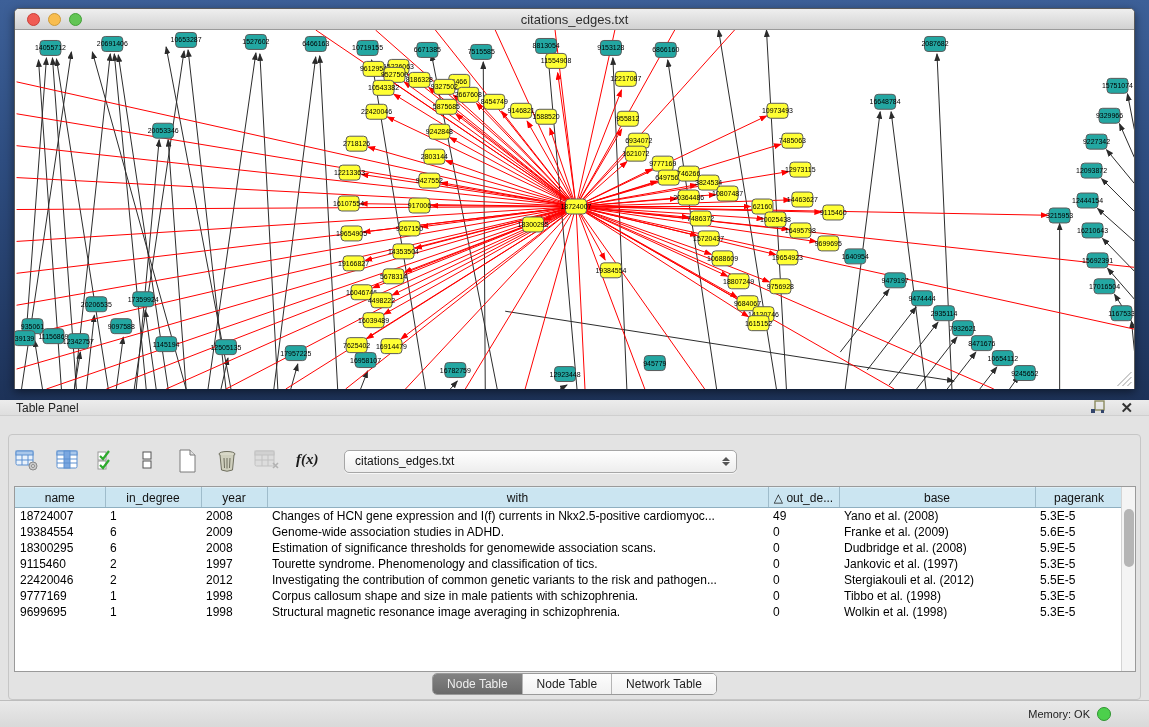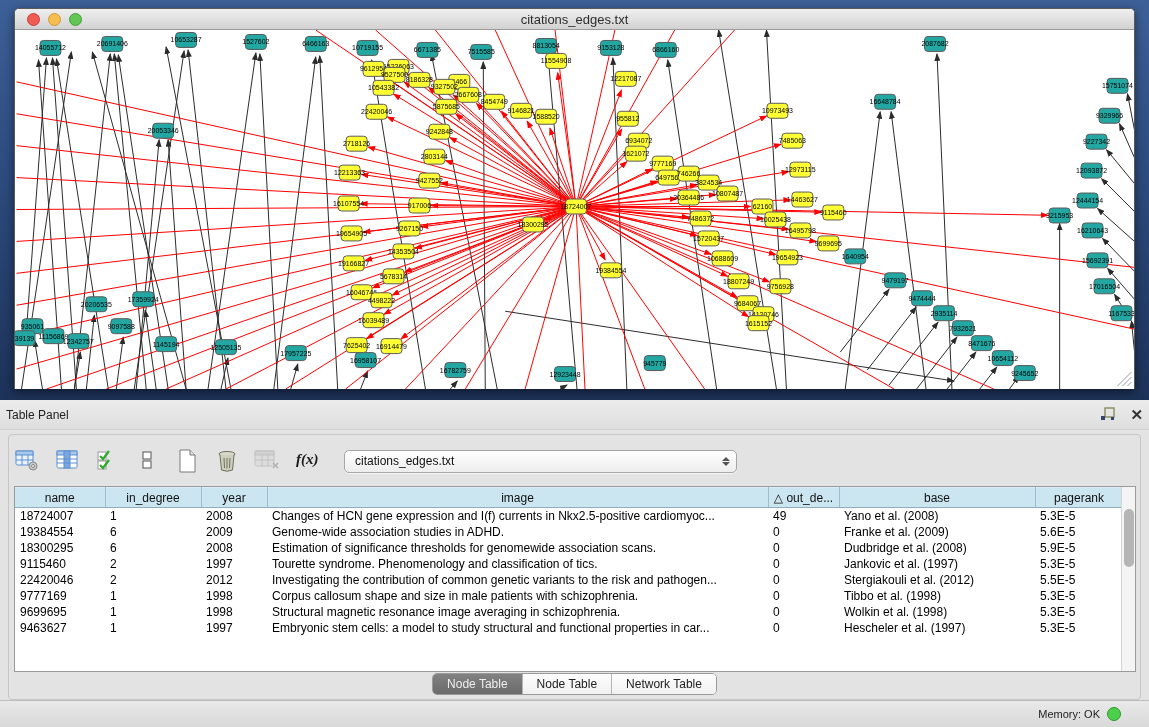--- a/index.html
+++ b/index.html
@@ -20,22 +20,22 @@
   .lights { position:absolute; left:12px; top:4px; display:flex; gap:8px; }
   .light { width:13px; height:13px; border-radius:50%; }
   .light.red    { background:#f05c54; border:1px solid #ca3f38; }
   .light.yellow { background:#f8bd4f; border:1px solid #cd9a38; }
   .light.green  { background:#62c554; border:1px solid #44a038; }
   .canvas { position:relative; width:100%; height:359px; background:#fff; overflow:hidden; }
   .canvas svg { display:block; }
 
   
   .table-panel { position:absolute; left:0; top:400px; width:1149px; height:327px; background:#e3e3e3; }
-  .panel-titlebar { position:absolute; left:0; top:0; width:100%; height:30px;
-                    display:flex; align-items:center; padding:0 6px;
+  .panel-titlebar { position:absolute; left:0; top:0; width:100%; height:16px;
+                    display:flex; align-items:center; padding:0 16px;
                     background:linear-gradient(180deg,#ececec,#dedede); border-bottom:1px solid #cfcfcf; }
   .panel-titlebar .pt-label { font-size:12px; color:#222; }
   .pt-actions { margin-left:auto; display:flex; align-items:center; gap:14px; }
   .float-btn, .close-btn { cursor:default; display:flex; align-items:center; }
   .close-btn { font-size:15px; font-weight:bold; color:#333; line-height:1; }
 
   .panel-frame { position:absolute; left:8px; top:34px; width:1133px; height:266px;
                  border:1px solid #c6c6c6; border-radius:4px; }
 
   .toolbar { position:absolute; left:14px; top:44px; height:34px; display:flex; align-items:center; gap:14px; }
@@ -61,21 +61,21 @@
 
   .tab-bar { position:absolute; left:0; top:273px; width:100%; display:flex; justify-content:center; }
   .seg-group { display:flex; border:1px solid #9a9a9a; border-radius:5px; overflow:hidden; background:#fcfcfc; }
   .seg { min-width:86px; padding:0 14px; height:20px; display:flex; align-items:center; justify-content:center;
          font-size:12px; color:#222; border-right:1px solid #b5b5b5; background:linear-gradient(180deg,#fdfdfd,#f1f1f1); }
   .seg:last-child { border-right:none;text-align:center; }
   .seg.active { background:linear-gradient(180deg,#828282,#6a6a6a); color:#efefef; }
 
   .status-bar { position:absolute; left:0; bottom:0; width:100%; height:27px;
                 background:linear-gradient(180deg,#e9e9e9,#d9d9d9); border-top:1px solid #bdbdbd;
-                display:flex; align-items:center; justify-content:flex-end; padding-right:28px; gap:7px; }
+                display:flex; align-items:center; justify-content:flex-end; padding-right:38px; gap:7px; }
   .status-bar .mem-label { font-size:11px; color:#222; }
   .mem-dot { width:14px; height:14px; border-radius:50%; background:#4cd04c; border:1px solid #2f9430; }
 
   .icon-svg { display:block; }
 </style>
 </head>
 <body>
 
 <div class="desktop">
   <div class="graph-window">
@@ -582,21 +582,21 @@
           <col style="width: 501px;">
           <col style="width: 71px;">
           <col style="width: 196px;">
           <col style="width: 88px;">
         </colgroup>
       <thead>
           <tr id="tbl-head">
             <th>name</th>
             <th>in_degree</th>
             <th>year</th>
-            <th>image</th>
+            <th>with</th>
             <th>△ out_de...</th>
             <th>base</th>
             <th>pagerank</th>
           </tr>
         </thead>
       <tbody id="tbl-body">
           <tr>
             <td>18724007</td>
             <td>1</td>
             <td>2008</td>
@@ -652,29 +652,20 @@
           </tr>
           <tr>
             <td>9699695</td>
             <td>1</td>
             <td>1998</td>
             <td>Structural magnetic resonance image averaging in schizophrenia.</td>
             <td>0</td>
             <td>Wolkin et al. (1998)</td>
             <td>5.3E-5</td>
           </tr>
-          <tr>
-            <td>9463627</td>
-            <td>1</td>
-            <td>1997</td>
-            <td>Embryonic stem cells: a model to study structural and functional properties in car...</td>
-            <td>0</td>
-            <td>Hescheler et al. (1997)</td>
-            <td>5.3E-5</td>
-          </tr>
         </tbody>
     </table>
     <div class="vscroll">
       <div class="thumb"></div>
     </div>
   </div>
 
   <div class="tab-bar">
     <div class="seg-group" id="table-tabs">
         <div class="seg active">Node Table</div>

